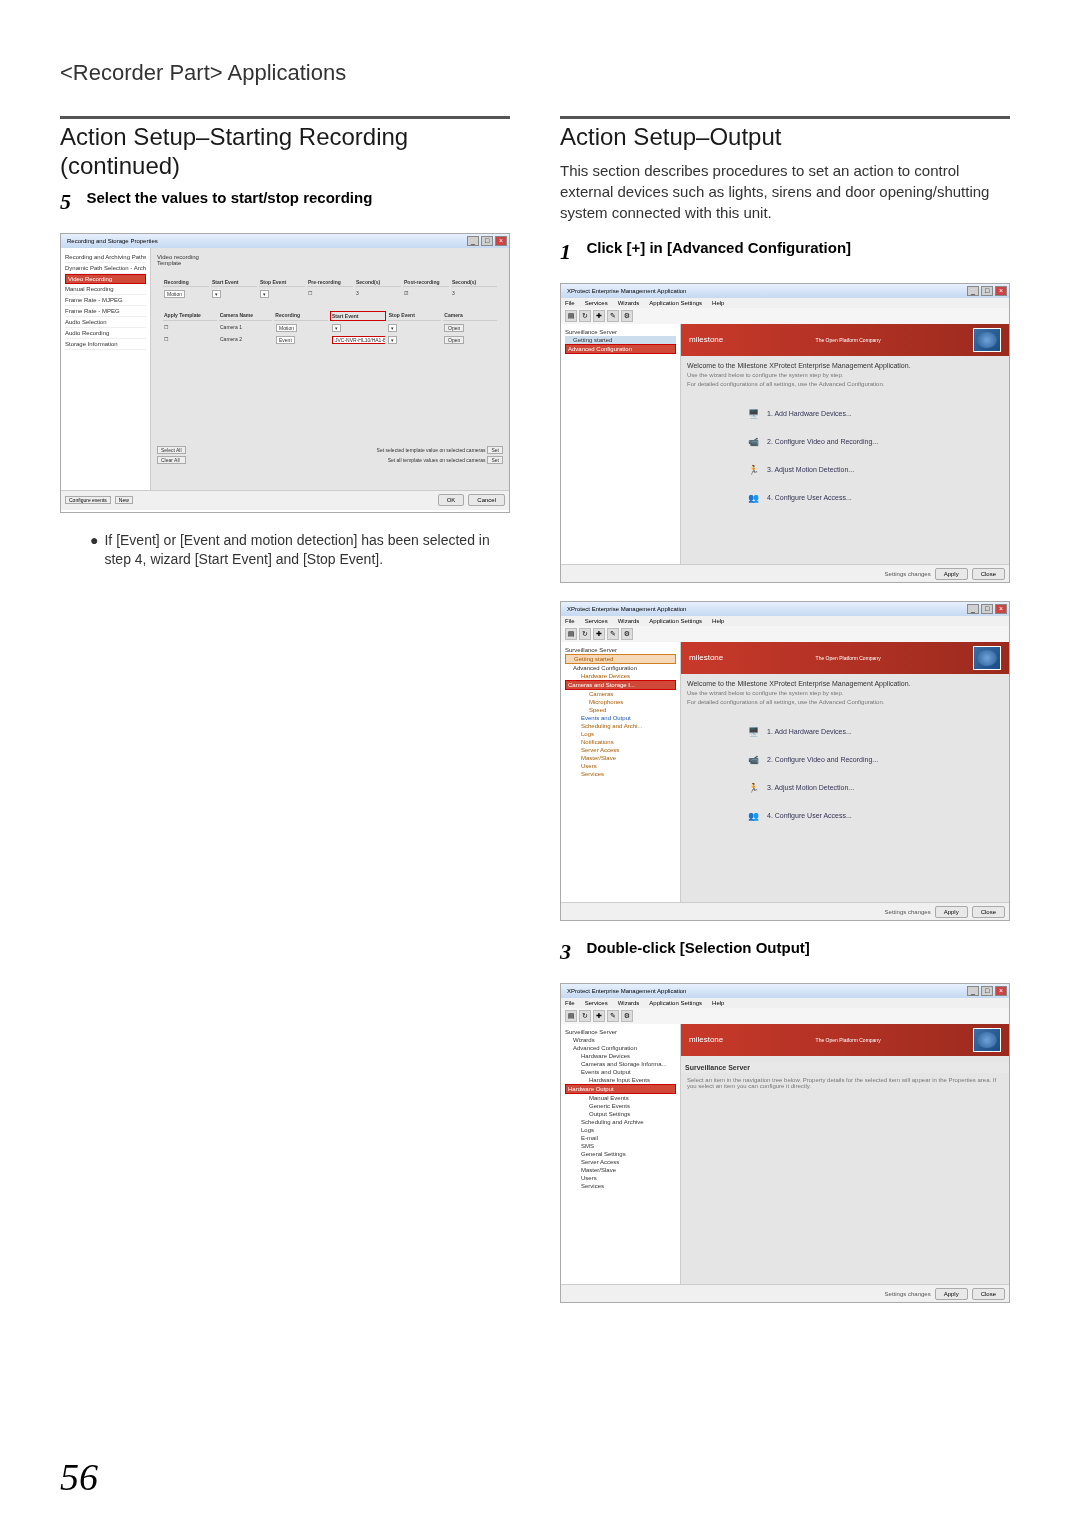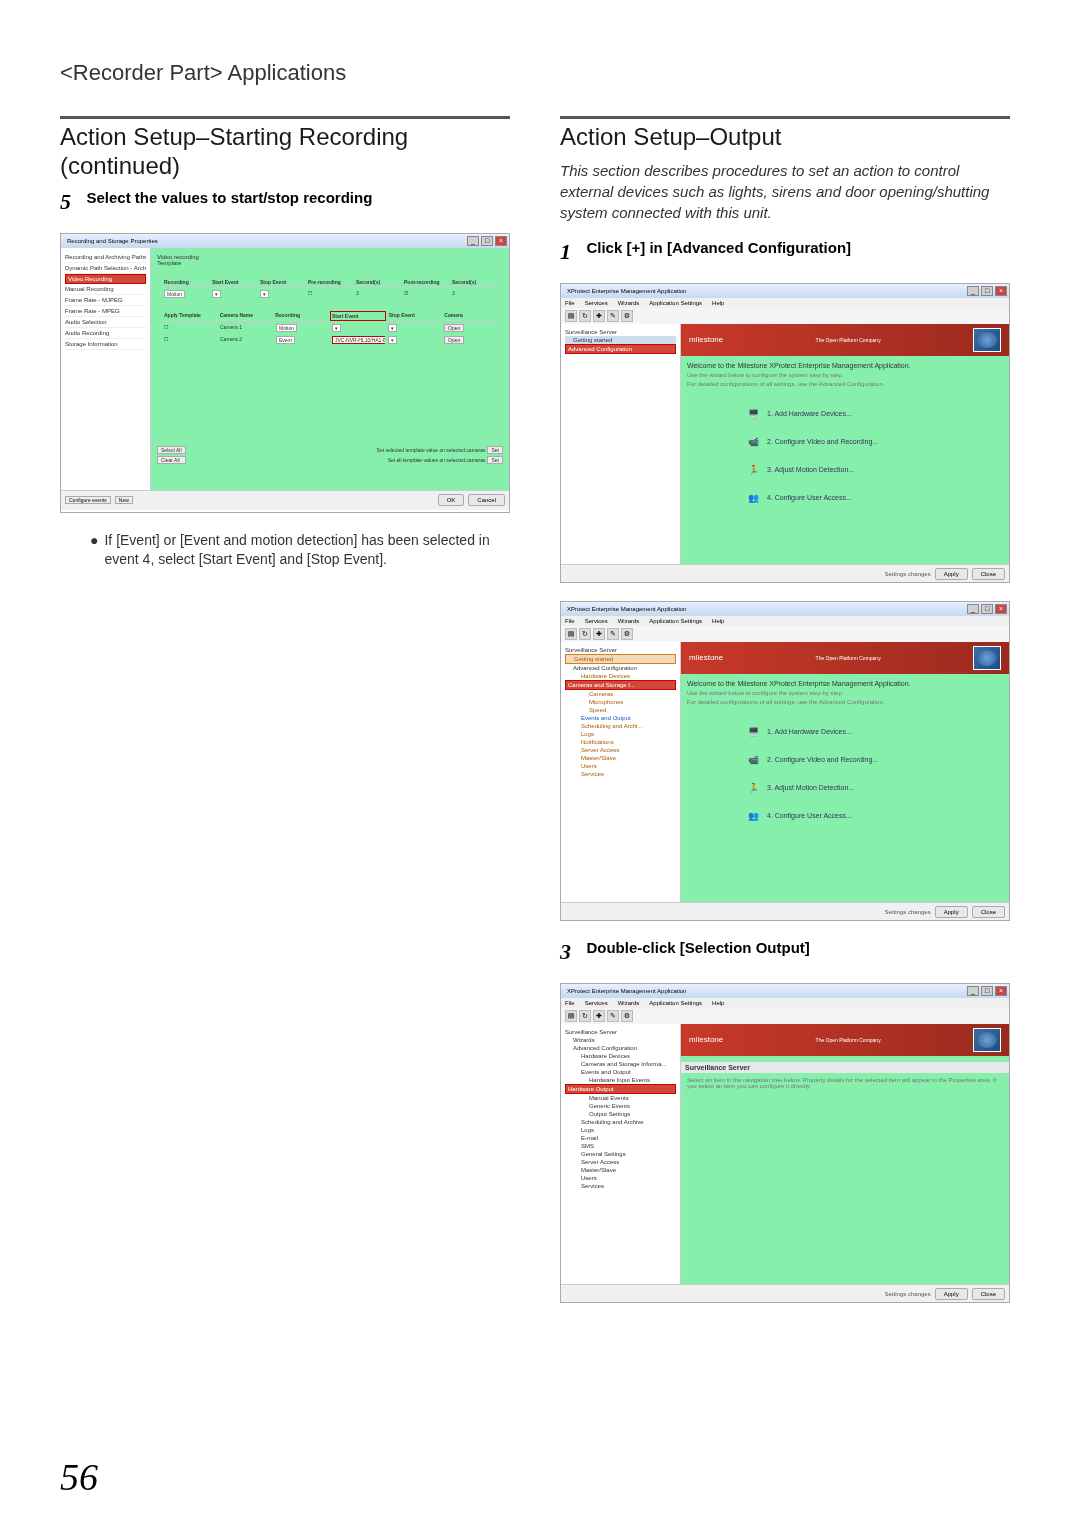--- a/index.html
+++ b/index.html
@@ -51,21 +51,20 @@
       border-top: 3px solid #555;
       padding-top: 4px;
       margin-bottom: 8px;
       line-height: 1.2;
     }
     .section-desc {
       font-size: 15px;
       color: #333;
       line-height: 1.4;
       margin-bottom: 16px;
-      font-style: italic;
     }
     .step {
       margin-bottom: 18px;
     }
     .step-num {
       font-size: 22px;
       font-weight: bold;
       font-style: italic;
       font-family: Georgia, 'Times New Roman', serif;
       display: inline-block;
@@ -170,21 +169,21 @@
       border: 1px solid #d08020;
     }
     .tree-item.boxed-red {
       border: 1px solid #c00;
       background: #d04838;
       color: #fff;
       padding: 1px 2px;
     }
     .main-area {
       flex: 1;
-      background: #86efac;
+      background: #e5e5e5;
       position: relative;
       padding: 6px;
     }
     .brand-header {
       display: flex;
       justify-content: space-between;
       align-items: center;
       background: linear-gradient(to right, #c8392a, #9b2a1e);
       color: #fff;
       padding: 4px 8px;
@@ -437,21 +436,21 @@
           <span class="btn-tiny">Configure events</span>
           <span class="btn-tiny">New</span>
         </div>
         <span class="btn-small">OK</span>
         <span class="btn-small">Cancel</span>
       </div>
     </div>
 
     <div class="substep bullet-line">
       <span class="bullet-mark">●</span>
-      <span>If [Event] or [Event and motion detection] has been selected in event 4, select [Start Event] and [Stop Event].</span>
+      <span>If [Event] or [Event and motion detection] has been selected in step 4, wizard [Start Event] and [Stop Event].</span>
     </div>
 
   </div>
 
   <div class="col col-right">
     <h2 class="section-title">Action Setup–Output</h2>
     <p class="section-desc">This section describes procedures to set an action to control external devices such as lights, sirens and door opening/shutting system connected with this unit.</p>
 
     <div class="step">
       <span class="step-num">1</span>

